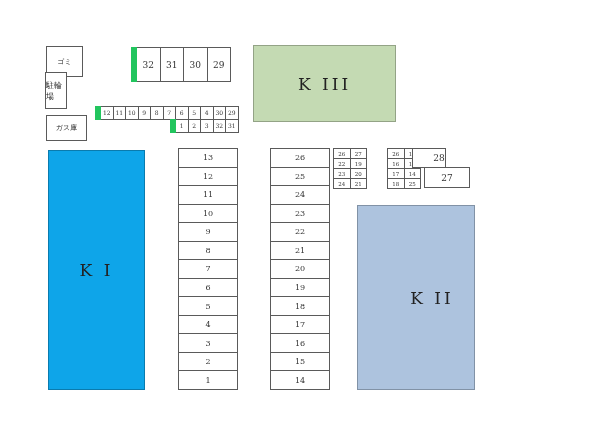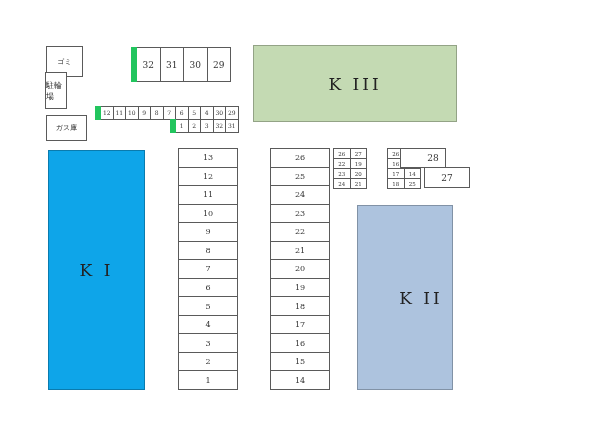--- a/index.html
+++ b/index.html
@@ -72,27 +72,27 @@
   </div>
 
   <div class="hrow striprow" style="left:170px; top:119px;">
     <div class="cell">1</div>
     <div class="cell">2</div>
     <div class="cell">3</div>
     <div class="cell">32</div>
     <div class="cell">31</div>
   </div>
 
-  <div class="bld" style="left:253px; top:45px; width:204px; height:77px; background:#c4dab3;">
+  <div class="bld" style="left:253px; top:45px; width:143px; height:77px; background:#c4dab3;">
     <span>K III</span>
   </div>
   <div class="bld" style="left:48px; top:150px; width:97px; height:240px; background:#0ea5e9;">
     <span>K I</span>
   </div>
-  <div class="bld" style="left:357px; top:205px; width:96px; height:185px; background:#adc3de;padding-left:32px;">
+  <div class="bld" style="left:357px; top:205px; width:118px; height:185px; background:#adc3de;padding-left:32px;">
     <span>K II</span>
   </div>
 
   <div class="vcol" style="left:178px; top:148px; width:60px; height:242px;">
     <div class="cell">13</div>
     <div class="cell">12</div>
     <div class="cell">11</div>
     <div class="cell">10</div>
     <div class="cell">9</div>
     <div class="cell">8</div>
@@ -136,16 +136,16 @@
     <div class="cell">26</div>
     <div class="cell">15</div>
     <div class="cell">16</div>
     <div class="cell">13</div>
     <div class="cell">17</div>
     <div class="cell">14</div>
     <div class="cell">18</div>
     <div class="cell">25</div>
   </div>
 
-  <div class="box" style="left:400px; top:148px; width:46px; height:20px; font-size:9px;padding-left:20px;">28</div>
+  <div class="box" style="left:412px; top:148px; width:34px; height:20px; font-size:9px;padding-left:20px;">28</div>
   <div class="box" style="left:424px; top:167px; width:46px; height:21px; font-size:9px;">27</div>
 
 </div>
 
 </body></html>

